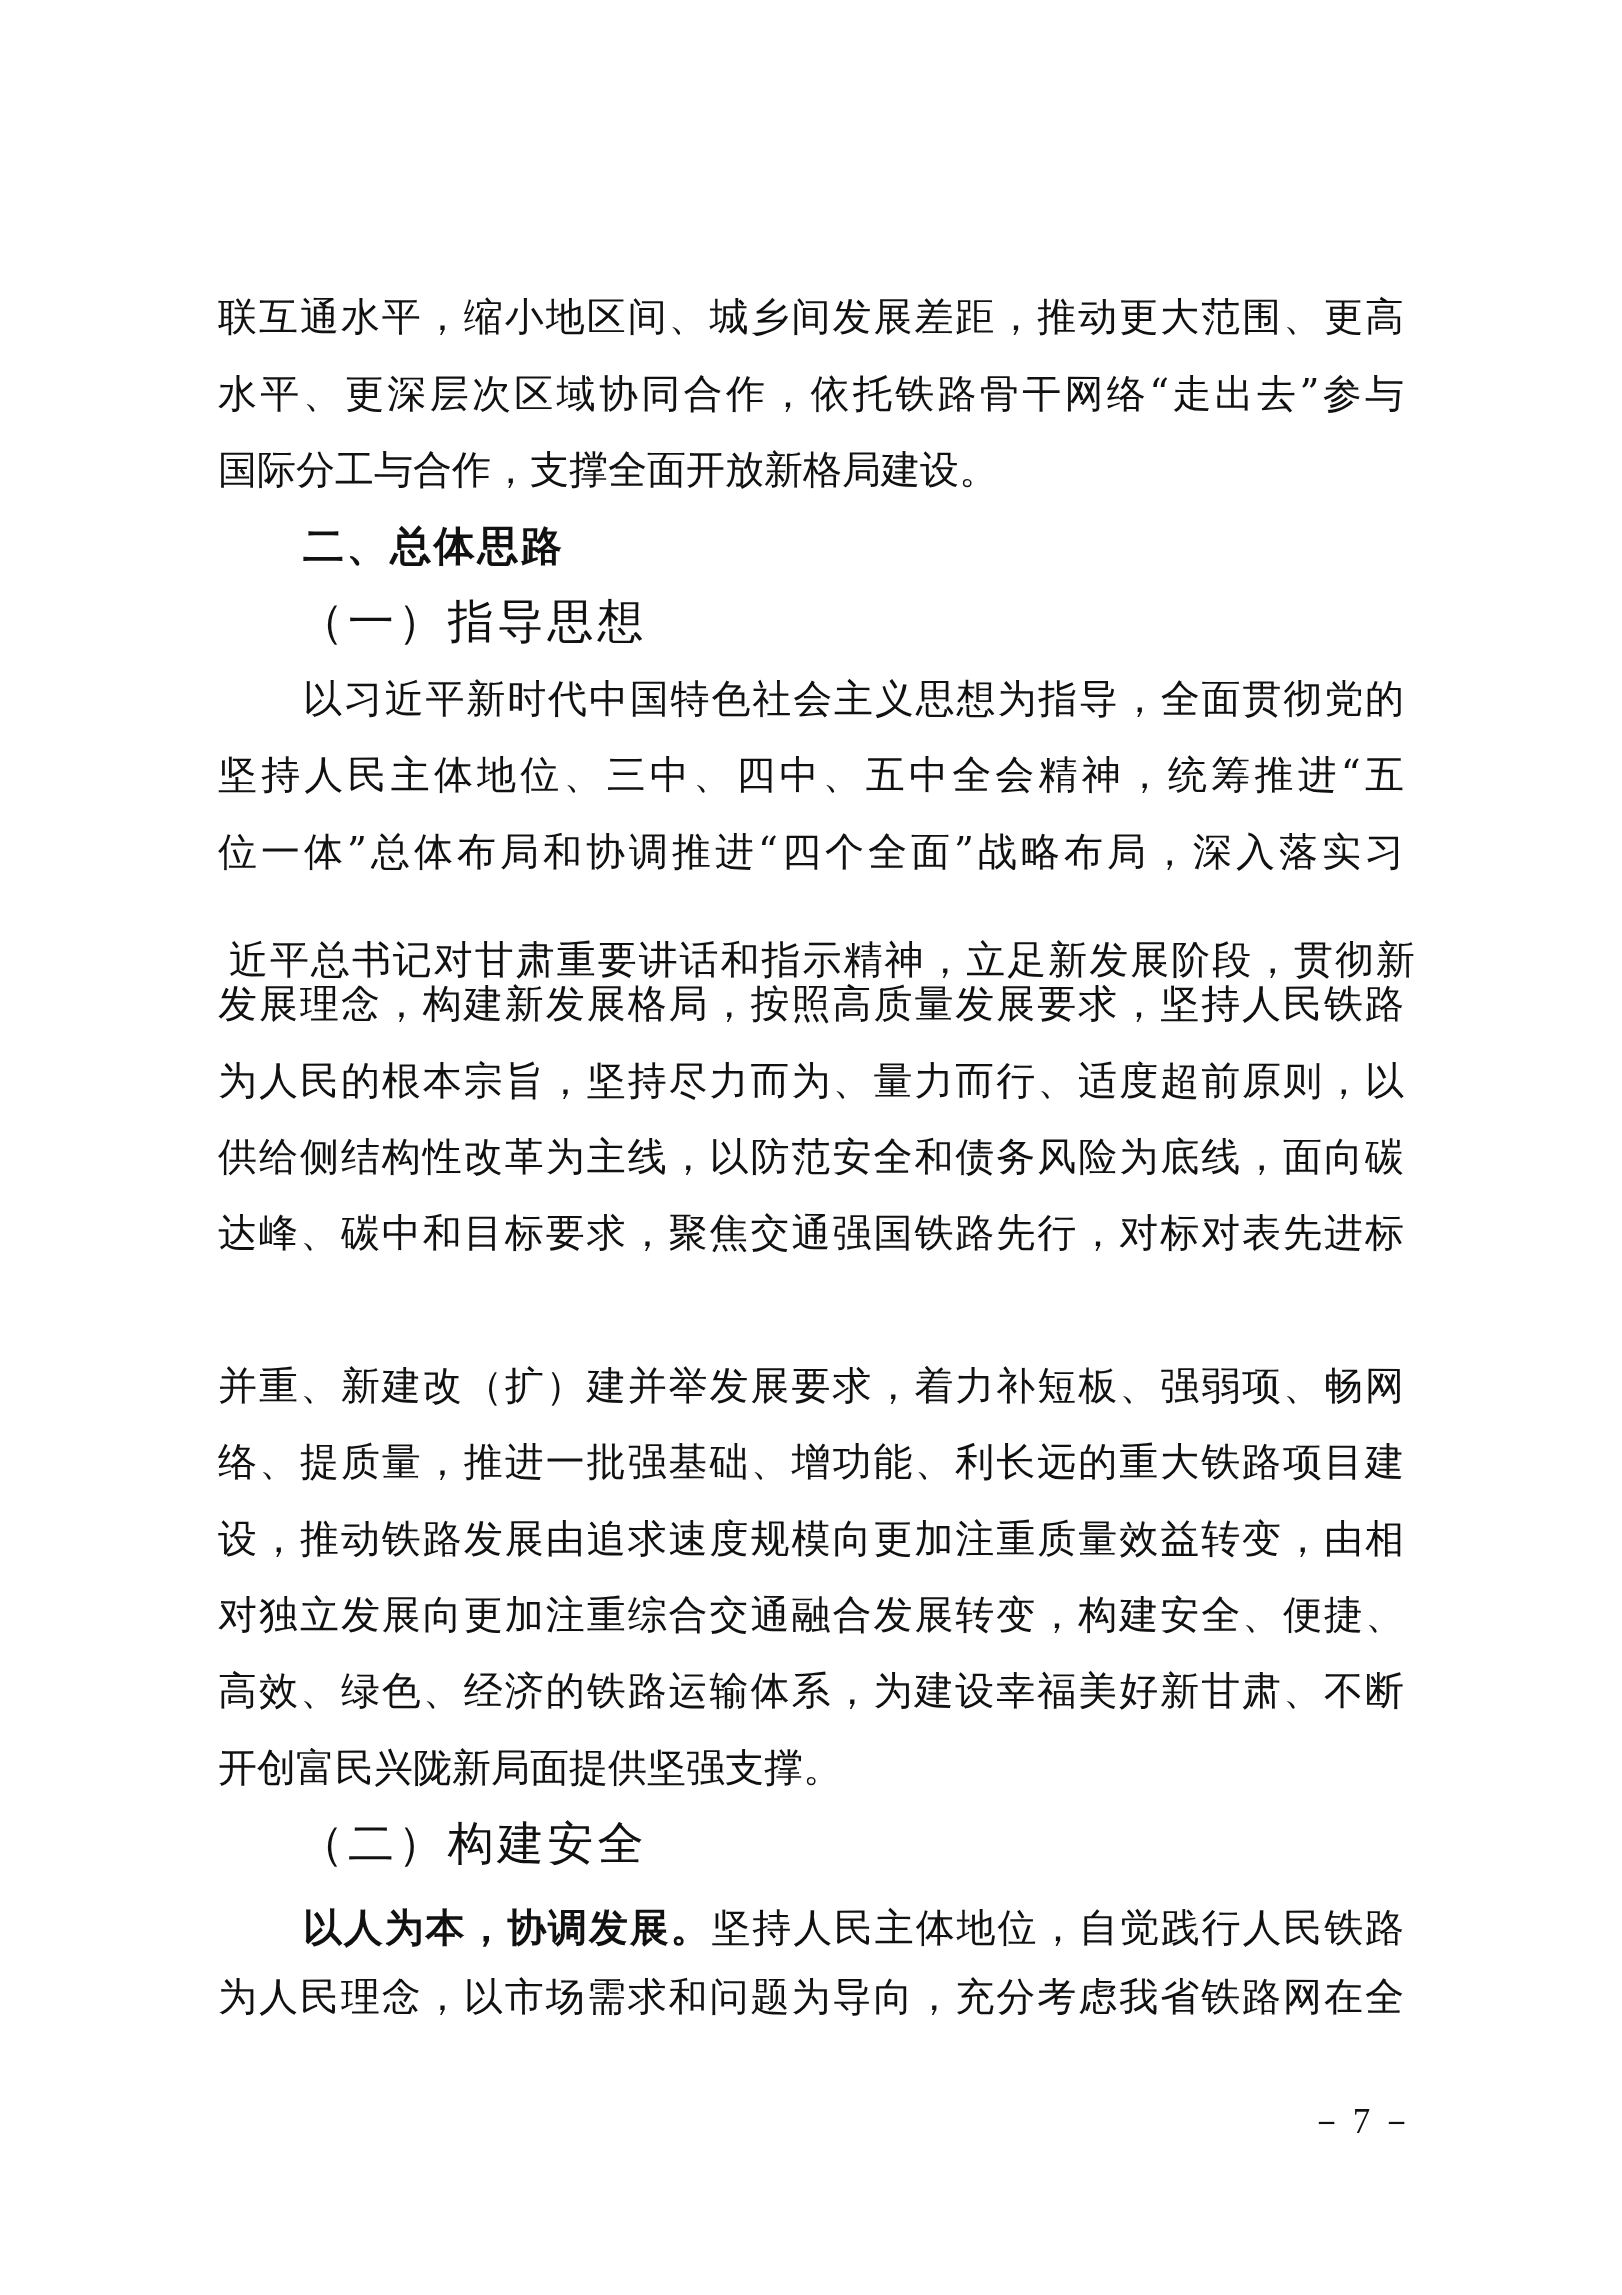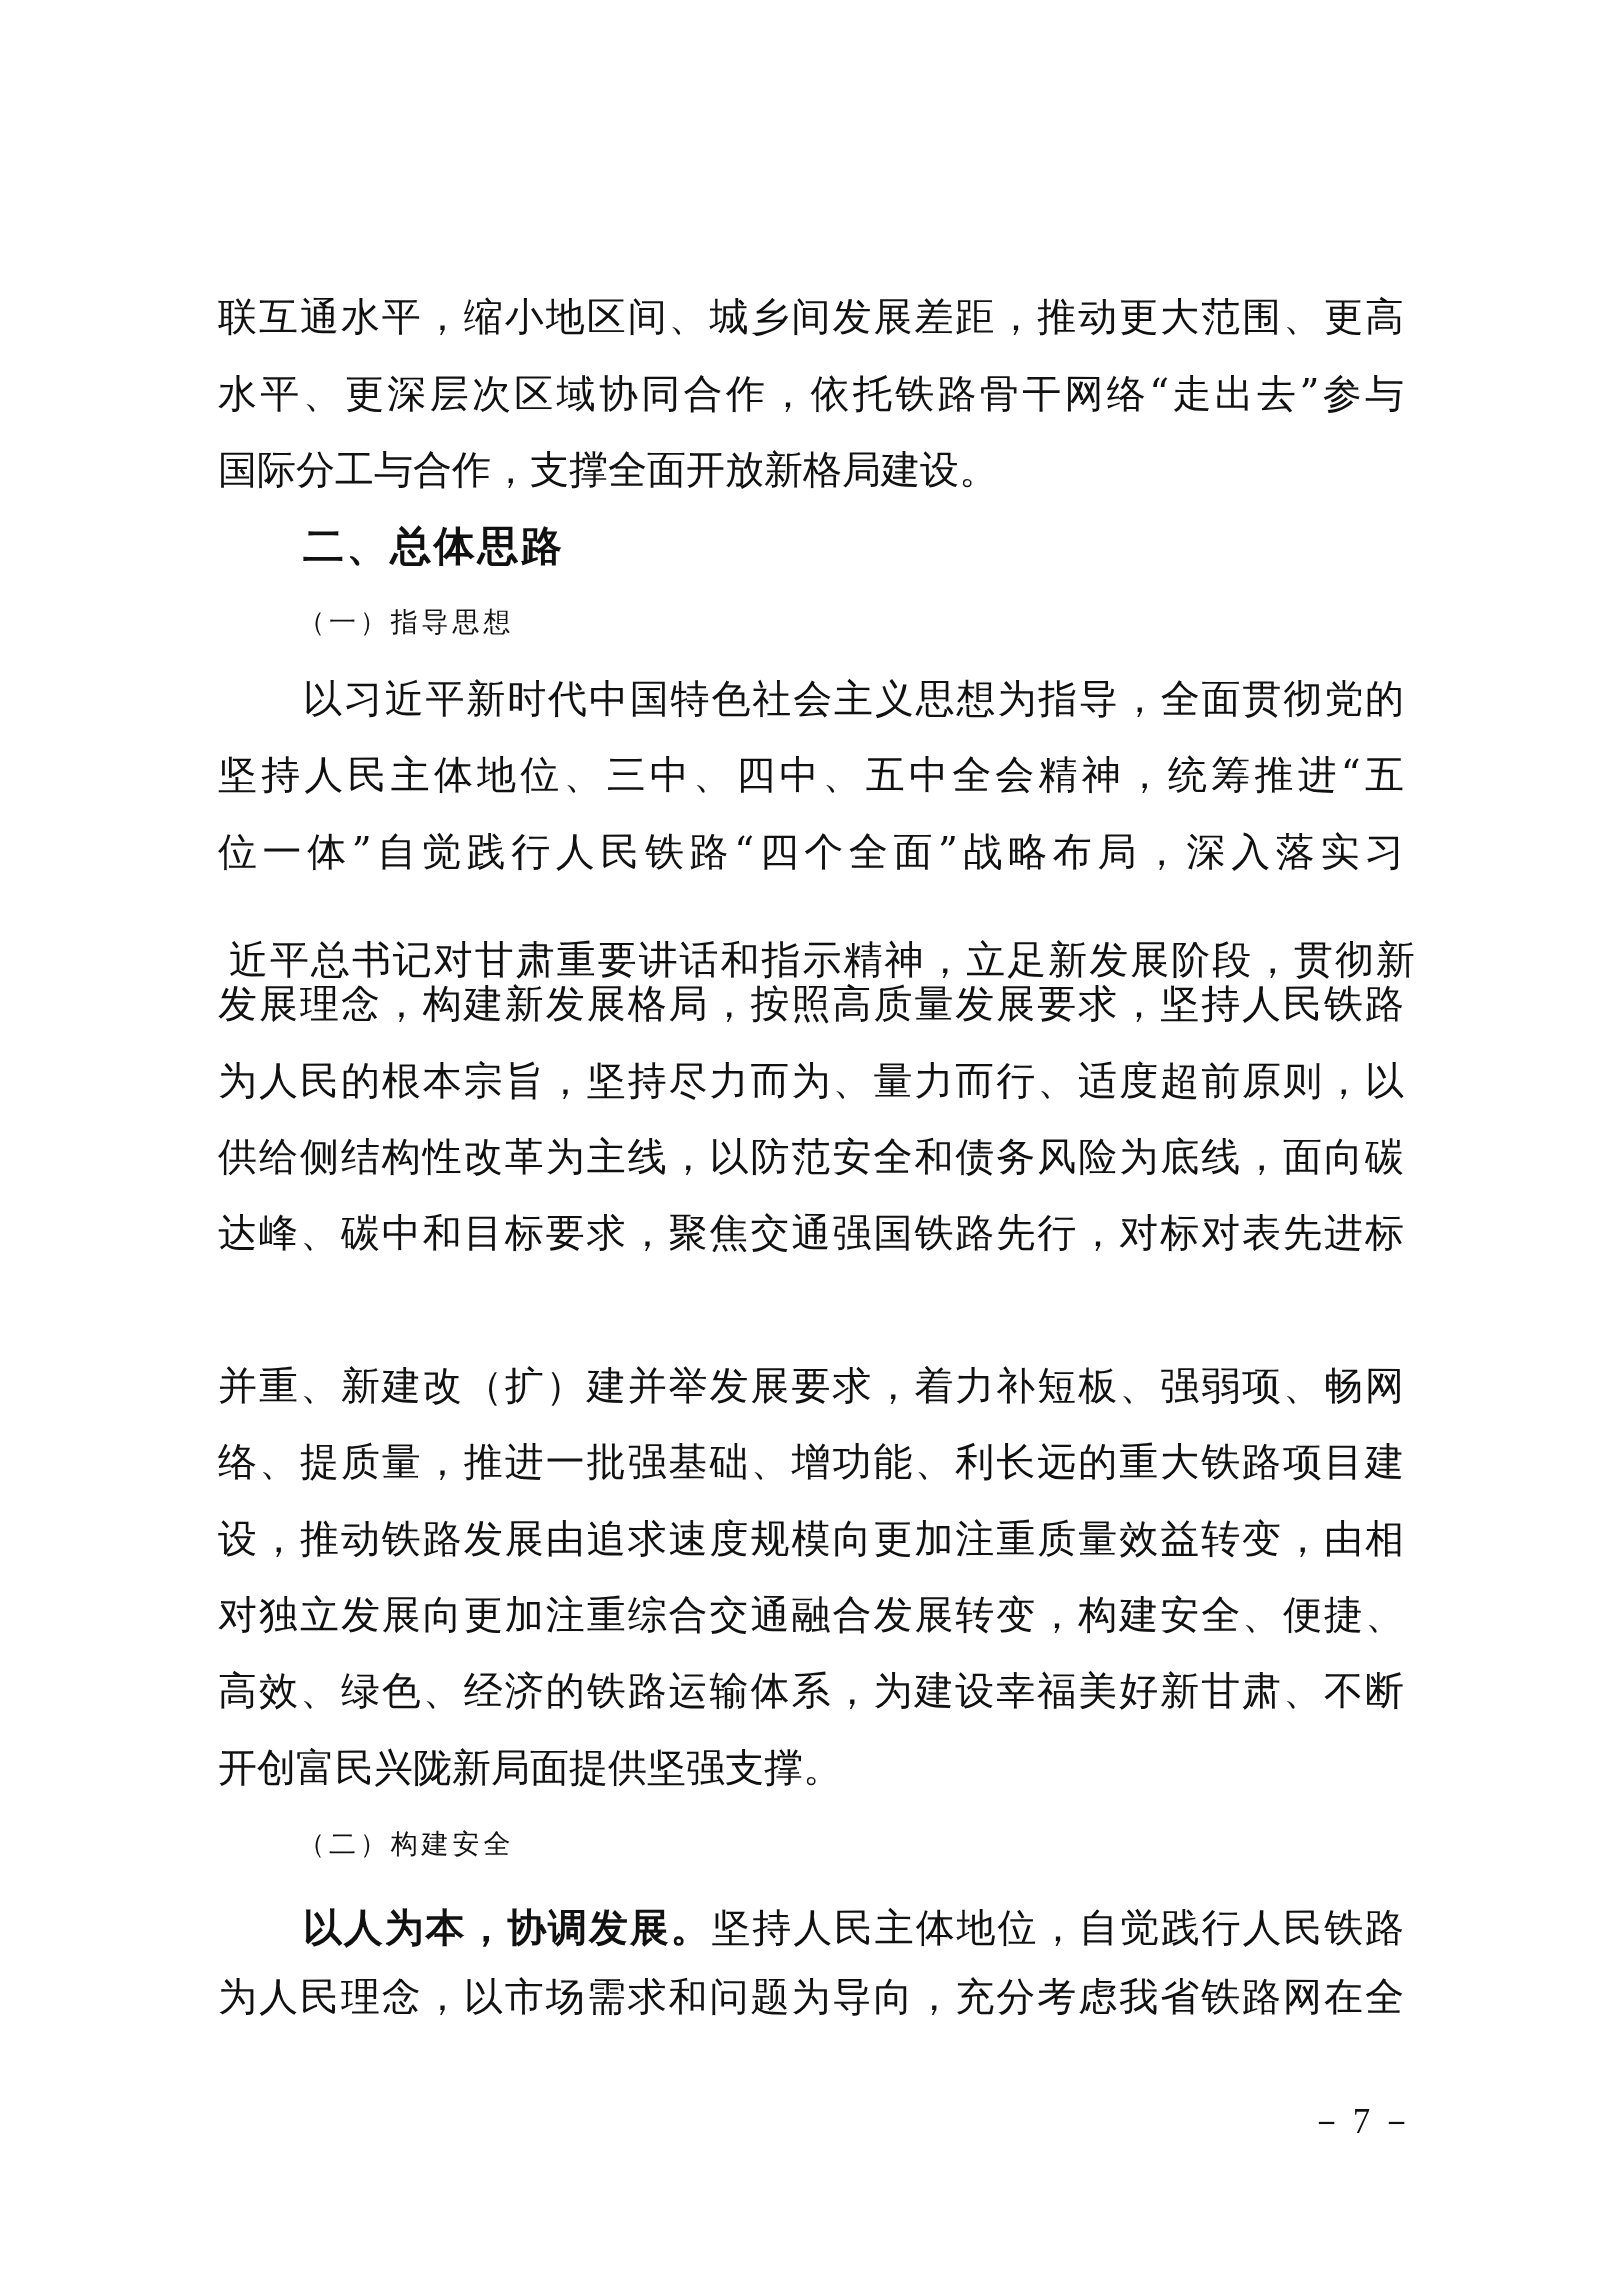--- a/index.html
+++ b/index.html
@@ -45,21 +45,21 @@
       line-height: 52px;
       font-weight: bold;
       font-family: "DejaVu Sans", "Liberation Sans", sans-serif;
       letter-spacing: 2.6px;
       white-space: nowrap;
     }
     .heading2 {
       position: absolute;
       left: 303px;
       height: 47px;
-      font-size: 27px;
+      font-size: 46px;
       line-height: 47px;
       letter-spacing: 3.9px;
       white-space: nowrap;
     }
     .bold-lead { font-weight: bold; }
     .page-number {
       position: absolute;
       left: 1309px;
       top: 2102px;
       font-size: 35px;
@@ -76,21 +76,21 @@
   <div class="line" style="top:293px;">联互通水平，缩小地区间、城乡间发展差距，推动更大范围、更高</div>
   <div class="line" style="top:370px;">水平、更深层次区域协同合作，依托铁路骨干网络“走出去”参与</div>
   <div class="line last" style="top:446px;">国际分工与合作，支撑全面开放新格局建设。</div>
 
   <div class="heading1" style="top:520px;">二、总体思路</div>
 
   <div class="heading2" style="top:598px; left:298px;">（一）指导思想</div>
 
   <div class="line indent" style="top:675px;">以习近平新时代中国特色社会主义思想为指导，全面贯彻党的</div>
   <div class="line" style="top:751px;">坚持人民主体地位、三中、四中、五中全会精神，统筹推进“五</div>
-  <div class="line" style="top:828px;">位一体”自觉践行人民铁路“四个全面”战略布局，深入落实习</div>
+  <div class="line" style="top:828px;">位一体”总体布局和协调推进“四个全面”战略布局，深入落实习</div>
   <div class="line" style="top:936px;margin-left:11px;">近平总书记对甘肃重要讲话和指示精神，立足新发展阶段，贯彻新</div>
   <div class="line" style="top:980px;">发展理念，构建新发展格局，按照高质量发展要求，坚持人民铁路</div>
   <div class="line" style="top:1057px;">为人民的根本宗旨，坚持尽力而为、量力而行、适度超前原则，以</div>
   <div class="line" style="top:1133px;">供给侧结构性改革为主线，以防范安全和债务风险为底线，面向碳</div>
   <div class="line" style="top:1209px;">达峰、碳中和目标要求，聚焦交通强国铁路先行，对标对表先进标</div>
   <div class="line" style="top:1362px;">并重、新建改（扩）建并举发展要求，着力补短板、强弱项、畅网</div>
   <div class="line" style="top:1438px;">络、提质量，推进一批强基础、增功能、利长远的重大铁路项目建</div>
   <div class="line" style="top:1515px;">设，推动铁路发展由追求速度规模向更加注重质量效益转变，由相</div>
   <div class="line" style="top:1591px;">对独立发展向更加注重综合交通融合发展转变，构建安全、便捷、</div>
   <div class="line" style="top:1667px;">高效、绿色、经济的铁路运输体系，为建设幸福美好新甘肃、不断</div>

